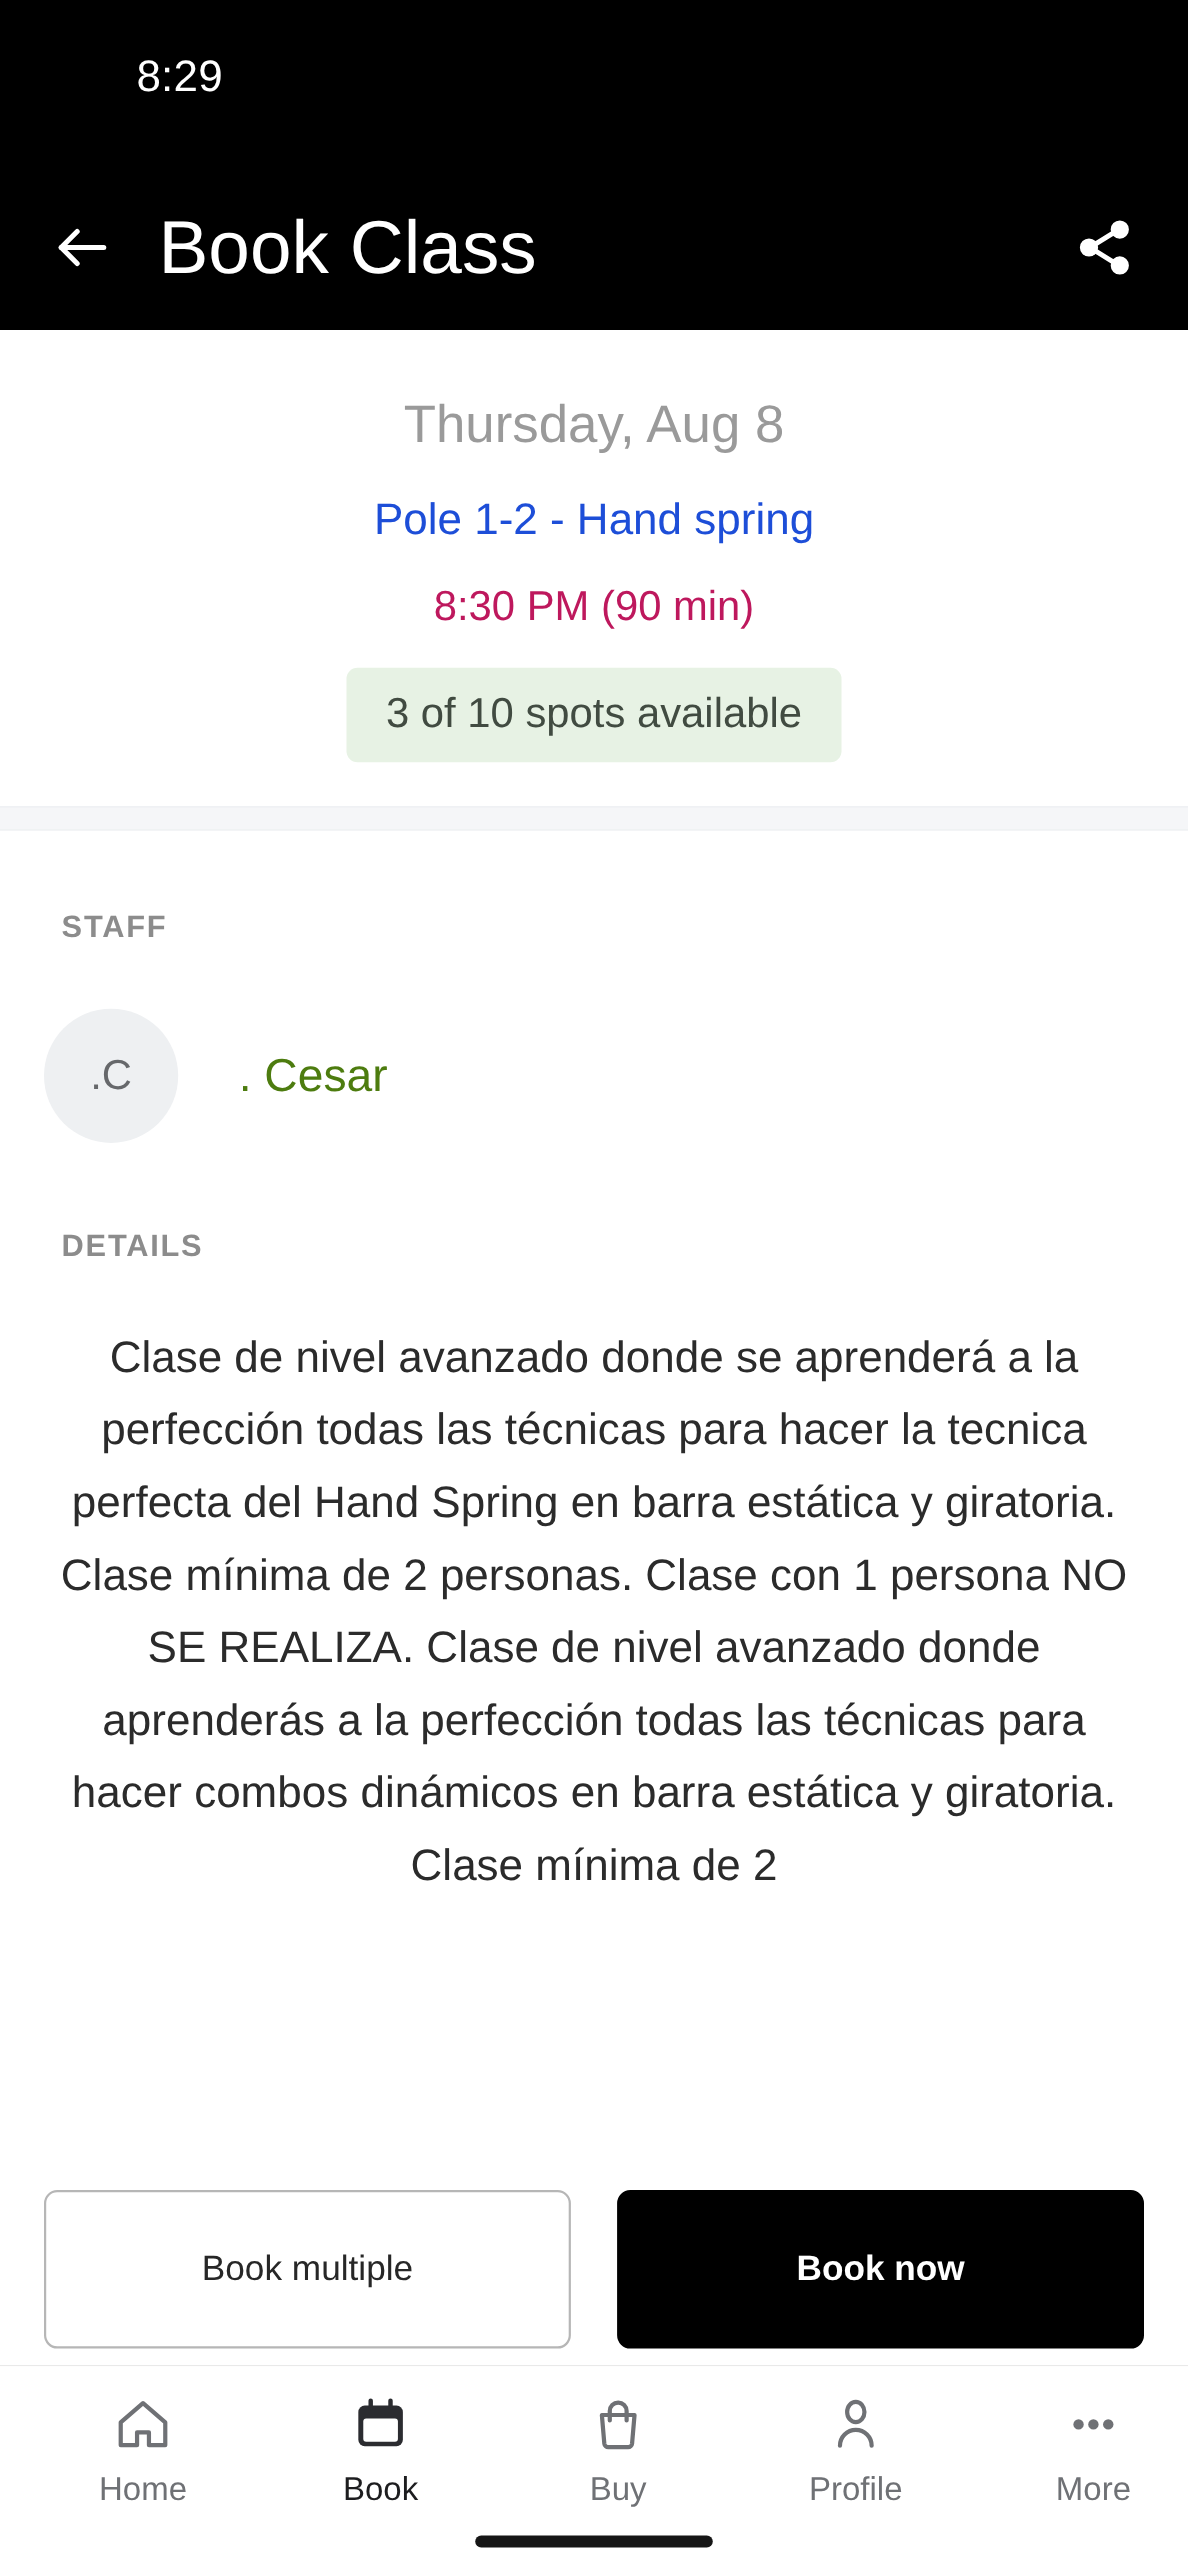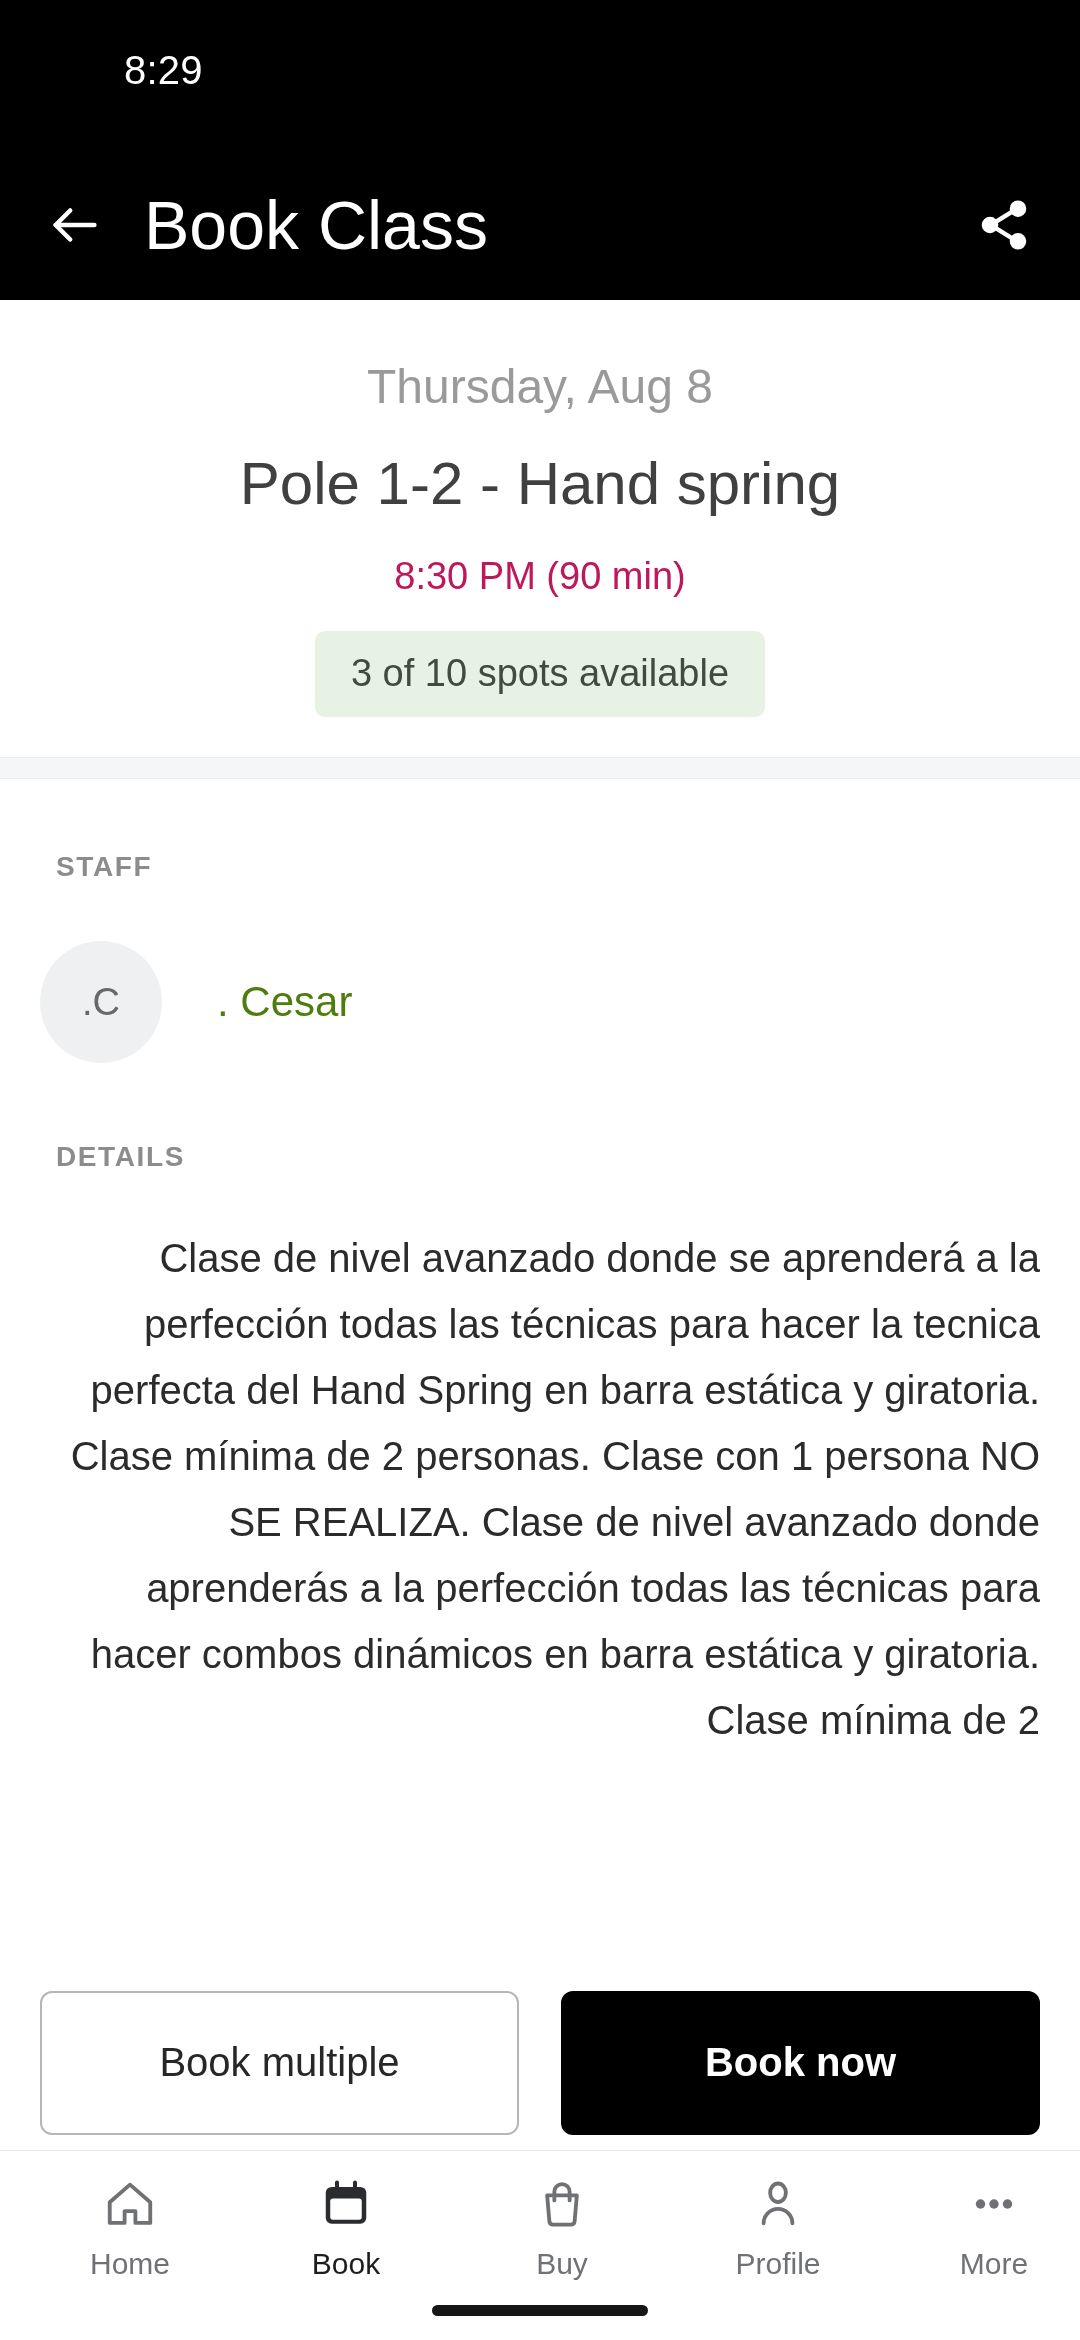--- a/index.html
+++ b/index.html
@@ -68,22 +68,22 @@
     background:#ffffff;
     padding:58px 40px 0 40px;
     text-align:center;
   }
   .hero-date {
     font-size:48px;
     color:#9a9a9a;
     line-height:1.2;
   }
   .hero-title {
-    font-size:60px;
-    color:#404040;
+    font-size:40px;
+    color:#1d4ed8;
     margin-top:32px;
     line-height:1.2;
     white-space:nowrap;
   }
   .hero-time {
     font-size:38px;
     color:#be185d;
     margin-top:34px;
     line-height:1.2;
   }
@@ -144,42 +144,42 @@
     color:#4d7c0f;
   }
   .details-label {
     margin-top:78px;
   }
   .details-text {
     margin-top:52px;
     font-size:40px;
     line-height:66px;
     color:#2b2b2b;
-    text-align:right;
+    text-align:center;
   }
 
   
   .actions {
     flex:0 0 auto;
     display:flex;
     gap:42px;
     padding:0 40px;
     height:175px;
     align-items:center;
     background:#ffffff;
     position:relative;
     z-index:3;
   }
   .btn {
     flex:1 1 0;
     height:144px;
     border-radius:12px;
     display:flex;
     align-items:center; justify-content:center;
-    font-size:40px;
+    font-size:32px;
     cursor:pointer;
     user-select:none;
   }
   .btn-outline {
     background:#ffffff;
     border:2px solid #b6b6b6;
     color:#272727;
   }
   .btn-filled {
     background:#000000;

